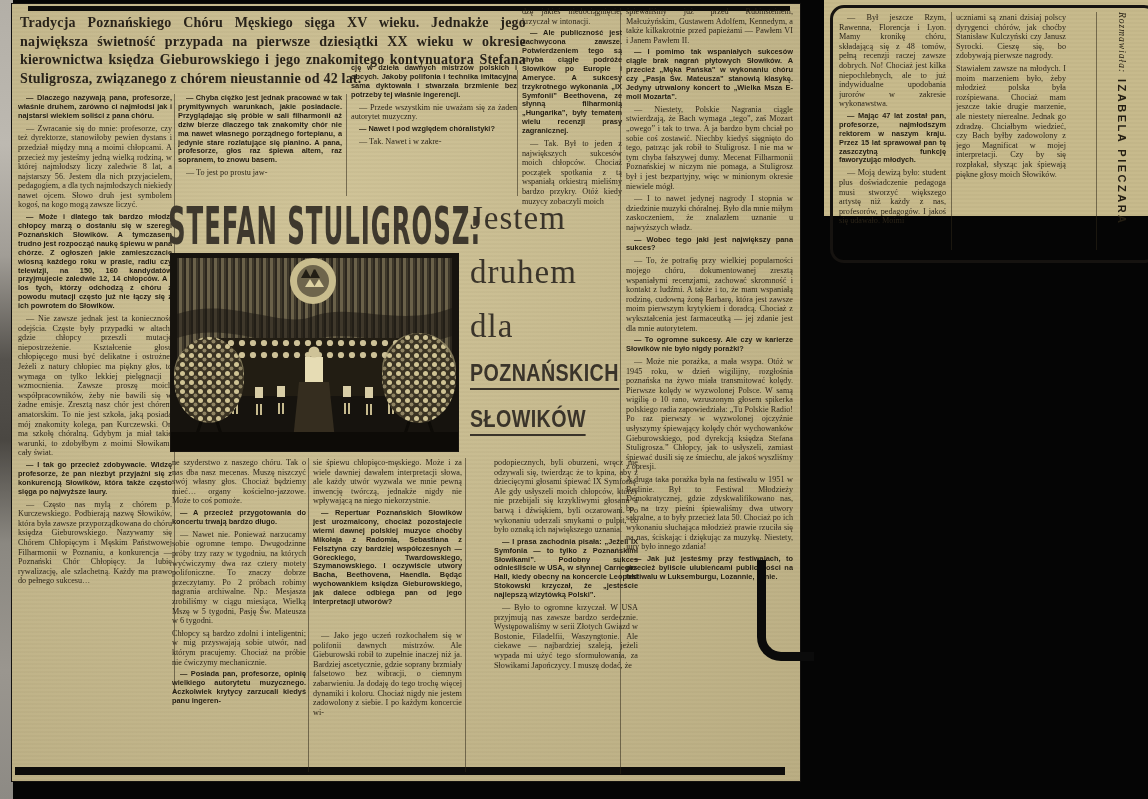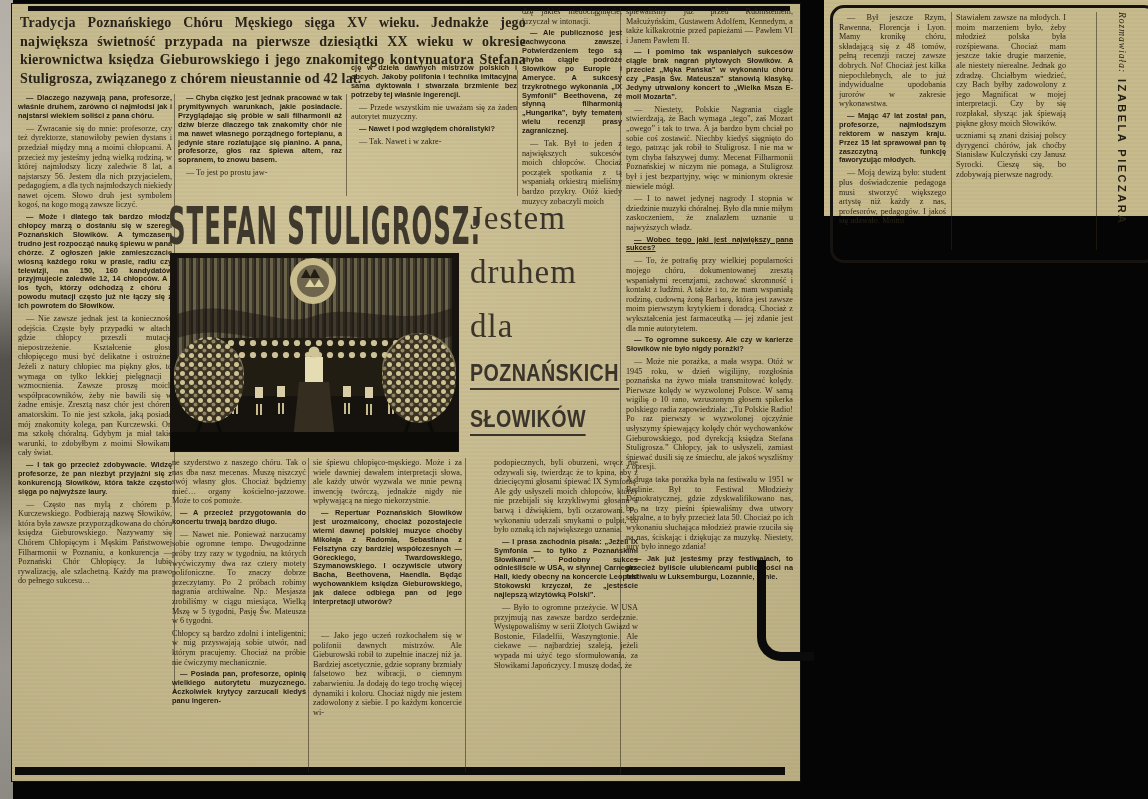--- a/index.html
+++ b/index.html
@@ -97,21 +97,21 @@
   <div class="col" id="col4t">
       <p class="para" style="text-indent: 0px;">dzę jakieś niedociągnięcie, krzyczał w intonacji.</p>
       <p class="para q" style="text-indent: 8px;">— Ale publiczność jest zachwycona zawsze. Potwierdzeniem tego są chyba ciągłe podróże Słowików po Europie i Ameryce. A sukcesy trzykrotnego wykonania „IX Symfonii” Beethovena, ze słynną filharmonią „Hungarika”, były tematem wielu recenzji prasy zagranicznej.</p>
       <p class="para" style="text-indent: 8px;">— Tak. Był to jeden z największych sukcesów moich chłopców. Chociaż początek spotkania z tą wspaniałą orkiestrą mieliśmy bardzo przykry. Otóż kiedy muzycy zobaczyli moich</p>
     </div>
   <div class="col" id="col5">
       <p class="para" style="text-indent: 0px;">śpiewaliśmy już przed Rubinsteinem, Małcużyńskim, Gustawem Adolfem, Kennedym, a także kilkakrotnie przed papieżami — Pawłem VI i Janem Pawłem II.</p>
       <p class="para q" style="text-indent: 8px;">— I pomimo tak wspaniałych sukcesów ciągle brak nagrań płytowych Słowików. A przecież „Męka Pańska” w wykonaniu chóru czy „Pasja Św. Mateusza” stanowią klasykę. Jedyny utrwalony koncert to „Wielka Msza E-moll Mozarta”.</p>
       <p class="para" style="text-indent: 8px;">— Niestety, Polskie Nagrania ciągle stwierdzają, że Bach wymaga „tego”, zaś Mozart „owego” i tak to trwa. A ja bardzo bym chciał po sobie coś zostawić. Niechby kiedyś sięgnięto do tego, patrząc jak robił to Stuligrosz. I nie ma w tym chyba fałszywej dumy. Mecenat Filharmonii Poznańskiej w niczym nie pomaga, a Stuligrosz był i jest bezpartyjny, więc w minionym okresie niewiele mógł.</p>
       <p class="para" style="text-indent: 8px;">— I to nawet jedynej nagrody I stopnia w dziedzinie muzyki chóralnej. Było dla mnie miłym zaskoczeniem, że znalazłem uznanie u najwyższych władz.</p>
-      <p class="para q" style="text-indent: 8px; text-decoration: underline;">— Wobec tego jaki jest największy pana sukces?</p>
+      <p class="para q" style="text-indent: 8px;">— Wobec tego jaki jest największy pana sukces?</p>
       <p class="para" style="text-indent: 8px;">— To, że potrafię przy wielkiej popularności mojego chóru, dokumentowanej zresztą wspaniałymi recenzjami, zachować skromność i kontakt z ludźmi. A także i to, że mam wspaniałą rodzinę, cudowną żonę Barbarę, która jest zawsze moim pierwszym krytykiem i doradcą. Chociaż z wykształcenia jest farmaceutką — jej zdanie jest dla mnie autorytetem.</p>
       <p class="para q" style="text-indent: 8px;">— To ogromne sukcesy. Ale czy w karierze Słowików nie było nigdy porażki?</p>
       <p class="para" style="text-indent: 8px;">— Może nie porażka, a mała wsypa. Otóż w 1945 roku, w dzień wigilijny, rozgłośnia poznańska na żywo miała transmitować kolędy. Pierwsze kolędy w wyzwolonej Polsce. W samą wigilię o 10 rano, wzruszonym głosem spikerka polskiego radia zapowiedziała: „Tu Polskie Radio! Po raz pierwszy w wyzwolonej ojczyźnie usłyszymy śpiewający kolędy chór wychowanków Gieburowskiego, pod dyrekcją księdza Stefana Stuligrosza.” Chłopcy, jak to usłyszeli, zamiast śpiewać dusili się ze śmiechu, ale jakoś wyszliśmy z opresji.</p>
       <p class="para" style="text-indent: 0px;">A druga taka porażka była na festiwalu w 1951 w Berlinie. Był to Festiwal Młodzieży Demokratycznej, gdzie zdyskwalifikowano nas, bo na trzy pieśni śpiewaliśmy dwa utwory sakralne, a to były przecież lata 50. Chociaż po ich wykonaniu słuchająca młodzież prawie rzuciła się na nas, ściskając i dziękując za muzykę. Niestety, jury było innego zdania!</p>
       <p class="para q" style="text-indent: 8px;">— Jak już jesteśmy przy festiwalach, to przecież byliście ulubieńcami publiczności na festiwalu w Luksemburgu, Lozannie, Brnie.</p>
     </div>
   <div class="col" id="col2b">
       <p class="para" style="text-indent: 0px;">ne szyderstwo z naszego chóru. Tak o nas dba nasz mecenas. Muszę niszczyć swój własny głos. Chociaż będziemy mieć… organy kościelno-jazzowe. Może to coś pomoże.</p>
       <p class="para q" style="text-indent: 8px;">— A przecież przygotowania do koncertu trwają bardzo długo.</p>
       <p class="para" style="text-indent: 8px;">— Nawet nie. Ponieważ narzucamy sobie ogromne tempo. Dwugodzinne próby trzy razy w tygodniu, na których wyćwiczymy dwa raz cztery motety polifoniczne. To znaczy dobrze przeczytamy. Po 2 próbach robimy nagrania archiwalne. Np.: Mesjasza zrobiliśmy w ciągu miesiąca, Wielką Mszę w 5 tygodni, Pasję Św. Mateusza w 6 tygodni.</p>
@@ -119,21 +119,21 @@
       <p class="para q" style="text-indent: 8px;">— Posiada pan, profesorze, opinię wielkiego autorytetu muzycznego. Aczkolwiek krytycy zarzucali kiedyś panu ingeren-</p>
     </div>
   <div class="col" id="col3b">
       <p class="para" style="text-indent: 0px;">sie śpiewu chłopięco-męskiego. Może i za wiele dawniej dawałem interpretacji słowa, ale każdy utwór wyzwala we mnie pewną inwencję twórczą, jednakże nigdy nie wpływającą na niego niekorzystnie.</p>
       <p class="para q" style="text-indent: 8px;">— Repertuar Poznańskich Słowików jest urozmaicony, chociaż pozostajecie wierni dawnej polskiej muzyce choćby Mikołaja z Radomia, Sebastiana z Felsztyna czy bardziej współczesnych — Góreckiego, Twardowskiego, Szymanowskiego. I oczywiście utwory Bacha, Beethovena, Haendla. Będąc wychowankiem księdza Gieburowskiego, jak dalece odbiega pan od jego interpretacji utworów?</p>
       <p class="para" style="text-indent: 8px; margin-top: 24px;">— Jako jego uczeń rozkochałem się w polifonii dawnych mistrzów. Ale Gieburowski robił to zupełnie inaczej niż ja. Bardziej ascetycznie, gdzie soprany brzmiały falsetowo bez wibracji, o ciemnym zabarwieniu. Ja dodaję do tego trochę więcej dynamiki i koloru. Chociaż nigdy nie jestem zadowolony z siebie. I po każdym koncercie wi-</p>
     </div>
   <div class="col" id="col4b">
       <p class="para" style="text-indent: 0px;">podopiecznych, byli oburzeni, wręcz nie odzywali się, twierdząc że to kpina, aby z dziecięcymi głosami śpiewać IX Symfonię. Ale gdy usłyszeli moich chłopców, którzy nie przebijali się krzykliwymi głosami a barwą i dźwiękiem, byli oczarowani. Po wykonaniu uderzali smykami o pulpit, co było oznaką ich największego uznania.</p>
       <p class="para q" style="text-indent: 8px;">— I prasa zachodnia pisała: „Jeżeli IX Symfonia — to tylko z Poznańskimi Słowikami”. Podobny sukces odnieśliście w USA, w słynnej Carnegie-Hall, kiedy obecny na koncercie Leopold Stokowski krzyczał, że „jesteście najlepszą wizytówką Polski”.</p>
-      <p class="para" style="text-indent: 8px;">— Było to ogromne przeżycie. W USA przyjmują nas zawsze bardzo serdecznie. Występowaliśmy w serii Złotych Gwiazd w Bostonie, Filadelfii, Waszyngtonie. Ale ciekawe — najbardziej szaleją, jeżeli wypada mi użyć tego sformułowania, za Słowikami Japończycy. I muszę dodać, że</p>
+      <p class="para" style="text-indent: 8px;">— Było to ogromne krzyczał. W USA przyjmują nas zawsze bardzo serdecznie. Występowaliśmy w serii Złotych Gwiazd w Bostonie, Filadelfii, Waszyngtonie. Ale ciekawe — najbardziej szaleją, jeżeli wypada mi użyć tego sformułowania, za Słowikami Japończycy. I muszę dodać, że</p>
     </div>
 
   <div class="rule-v" style="left:162px;top:90px;height:598px;"></div>
   <div class="rule-v" style="left:334px;top:90px;height:102px;"></div>
   <div class="rule-v" style="left:505px;top:66px;height:126px;"></div>
   <div class="rule-v" style="left:608px;top:4px;height:766px;"></div>
   <div class="rule-v" style="left:296px;top:454px;height:314px;"></div>
   <div class="rule-v" style="left:453px;top:454px;height:314px;"></div>
 
   <div id="kicker">STEFAN STULIGROSZ:</div>
@@ -228,22 +228,22 @@
 </div>
 
 <div id="cont-clip">
   <div id="cont-frame"></div>
   <div class="col" id="colA">
       <p class="para" style="text-indent: 8px;">— Był jeszcze Rzym, Rawenna, Florencja i Lyon. Mamy kronikę chóru, składającą się z 48 tomów, pełną recenzji raczej zawsze dobrych. No! Chociaż jest kilka niepochlebnych, ale to już indywidualne upodobania jurorów w zakresie wykonawstwa.</p>
       <p class="para q" style="text-indent: 8px;">— Mając 47 lat został pan, profesorze, najmłodszym rektorem w naszym kraju. Przez 15 lat sprawował pan tę zaszczytną funkcję faworyzując młodych.</p>
       <p class="para" style="text-indent: 8px;">— Moją dewizą było: student plus doświadczenie pedagoga musi stworzyć większego artystę niż każdy z nas, profesorów, pedagogów. I jakoś się udawało. Moimi</p>
     </div>
   <div class="col" id="colB">
+      <p class="para" style="text-indent: 0px;">uczniami są znani dzisiaj polscy dyrygenci chórów, jak choćby Stanisław Kulczyński czy Janusz Syrocki. Cieszę się, bo zdobywają pierwsze nagrody.</p>
       <p class="para" style="text-indent: 0px;">Stawiałem zawsze na młodych. I moim marzeniem było, żeby młodzież polska była rozśpiewana. Chociaż mam jeszcze takie drugie marzenie, ale niestety nierealne. Jednak go zdradzę. Chciałbym wiedzieć, czy Bach byłby zadowolony z jego Magnificat w mojej interpretacji. Czy by się rozpłakał, słysząc jak śpiewają piękne głosy moich Słowików.</p>
-      <p class="para" style="text-indent: 0px;">uczniami są znani dzisiaj polscy dyrygenci chórów, jak choćby Stanisław Kulczyński czy Janusz Syrocki. Cieszę się, bo zdobywają pierwsze nagrody.</p>
     </div>
   <div class="rule-v" style="left:127px;top:12px;height:238px;"></div>
   <div class="rule-v" style="left:272px;top:12px;height:238px;"></div>
   <div id="byline">
     <span class="b1">Rozmawiała:</span>
     <span class="b2">IZABELA PIECZARA</span>
   </div>
 </div>
 
 </body></html>

